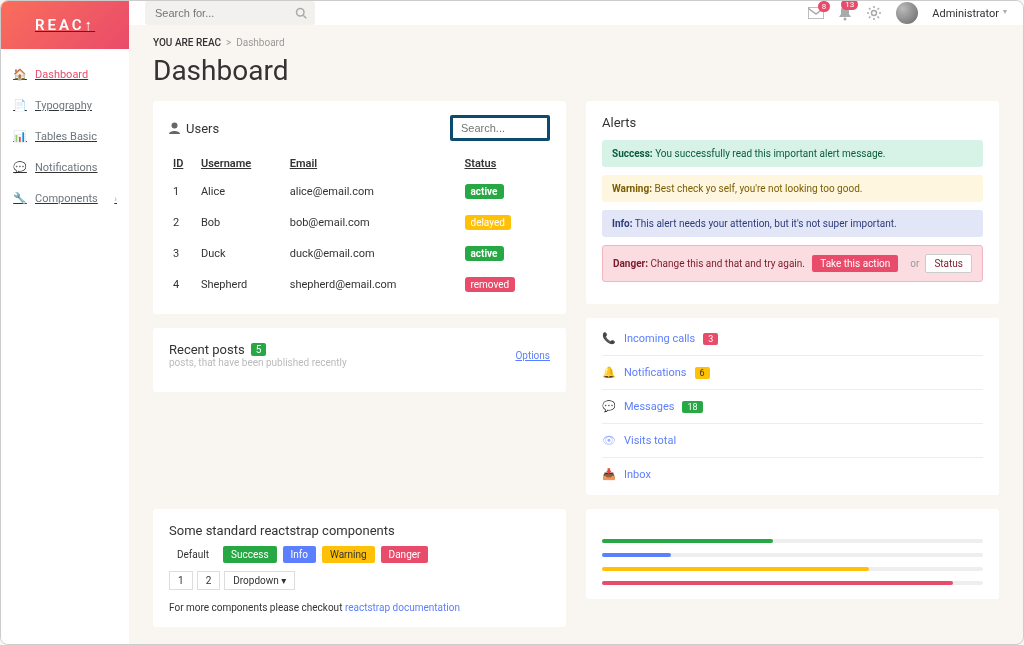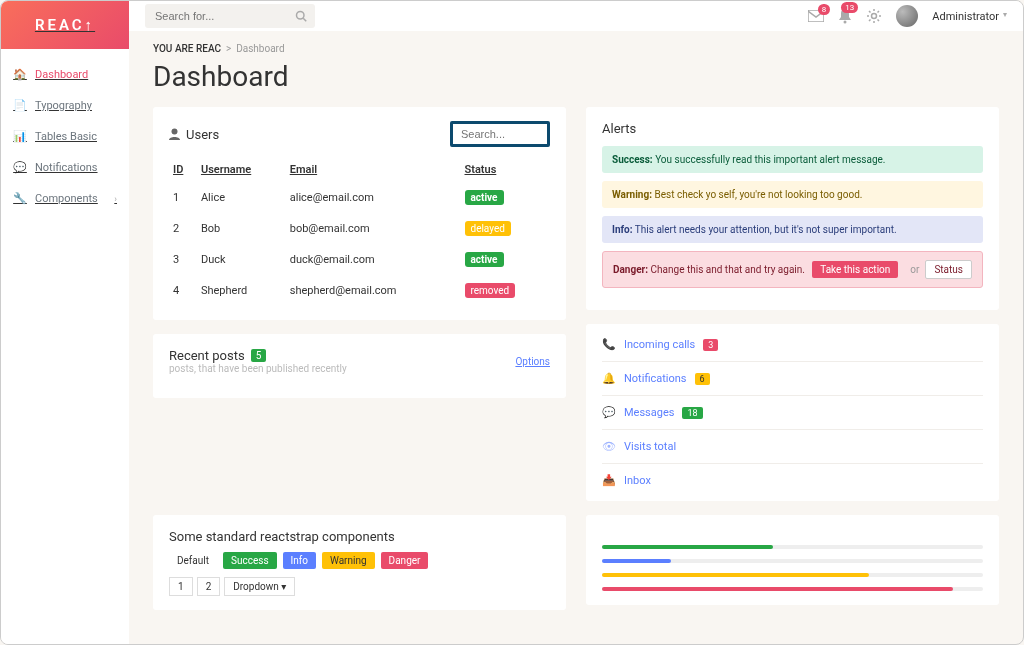--- a/index.html
+++ b/index.html
@@ -277,20 +277,23 @@
               <span class="tag success">Success</span>
               <span class="tag info">Info</span>
               <span class="tag warning">Warning</span>
               <span class="tag danger">Danger</span>
             </div>
             <div class="pager">
               <span>1</span>
               <span>2</span>
               <span>Dropdown ▾</span>
             </div>
+            <div class="footer-note">
+              <span>For more components please checkout </span><a>reactstrap documentation</a>
+            </div>
           </div>
         </div>
         <div class="col">
           <div class="card">
             <div class="bars" id="bars">
                 <div class="bar-track">
                   <div class="bar-fill" style="width:45%;background:#28a745;"></div>
                 </div>
                 <div class="bar-track">
                   <div class="bar-fill" style="width:18%;background:#5b7fff;"></div>

